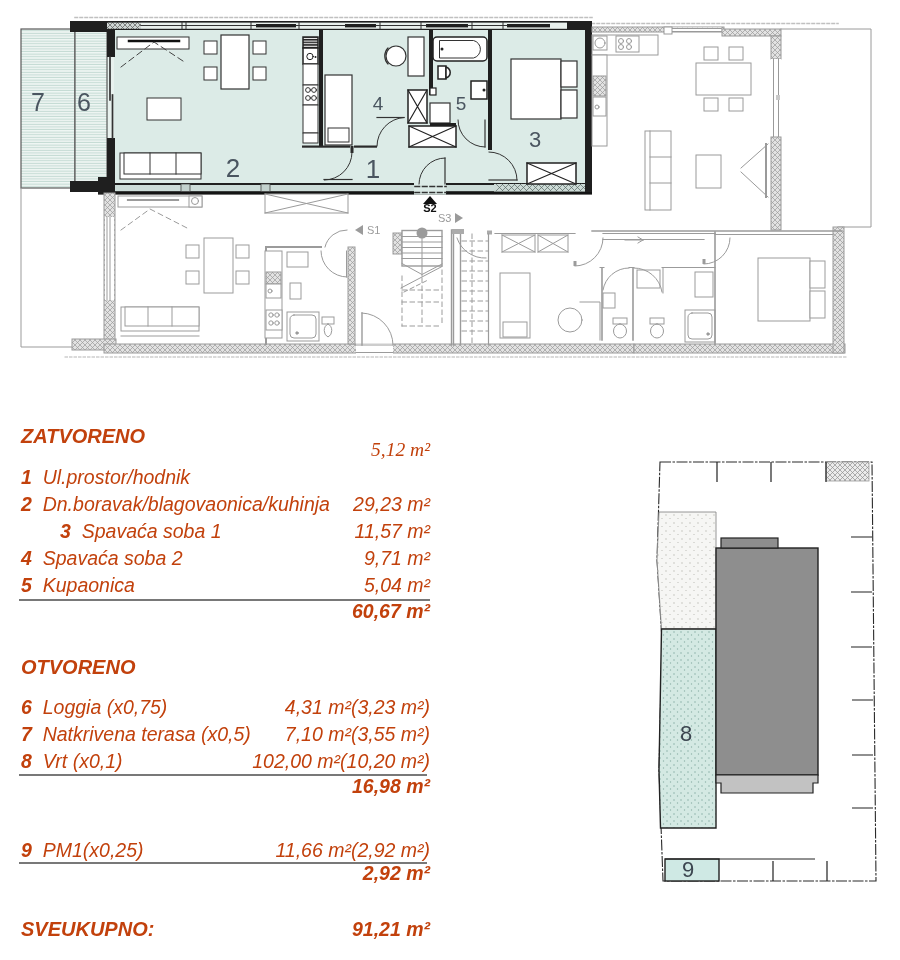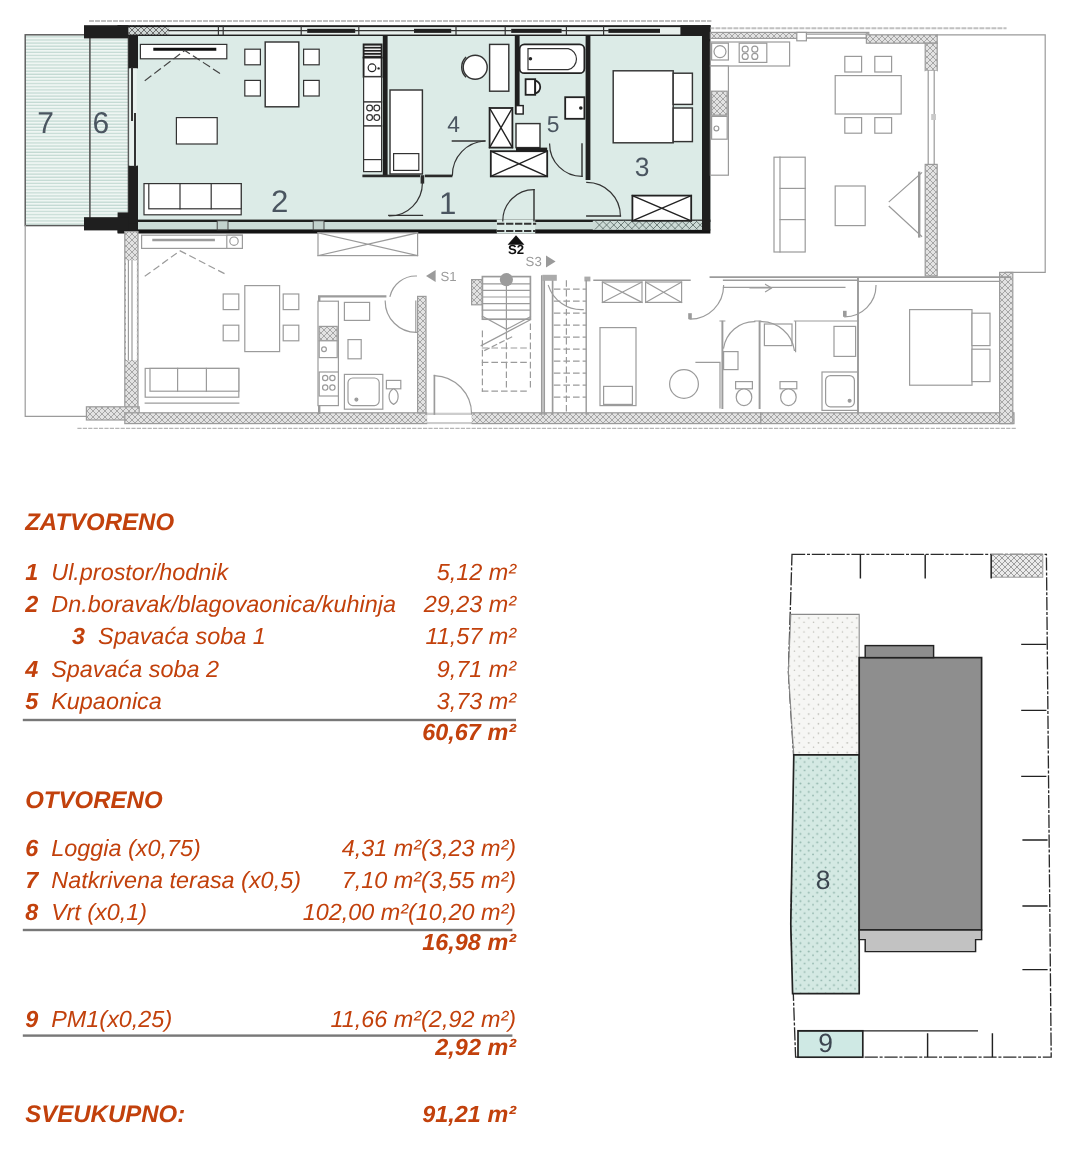--- a/index.html
+++ b/index.html
@@ -532,29 +532,29 @@
 </g>
 </g>
 </svg>
 
 <div id="tables">
 
 <div class="tbl hd" style="left:21px;top:423px;">ZATVORENO</div>
 
 <div class="tbl" style="left:0;top:0;">
 <div class="row" style="left:21px;top:464px;"><span class="num">1</span>&nbsp; Ul.prostor/hodnik</div>
-<div class="rt" style="left:280px;top:464px;width:150px;">5,12 m²</div>
+<div class="rt" style="left:280px;top:436px;width:150px;font-family:Liberation Serif, serif;">5,12 m²</div>
 <div class="row" style="left:21px;top:491px;"><span class="num">2</span>&nbsp; Dn.boravak/blagovaonica/kuhinja</div>
 <div class="rt" style="left:280px;top:491px;width:150px;">29,23 m²</div>
 <div class="row" style="left:21px;top:518px;margin-left:39px;"><span class="num">3</span>&nbsp; Spavaća soba 1</div>
 <div class="rt" style="left:280px;top:518px;width:150px;">11,57 m²</div>
 <div class="row" style="left:21px;top:545px;"><span class="num">4</span>&nbsp; Spavaća soba 2</div>
 <div class="rt" style="left:280px;top:545px;width:150px;">9,71 m²</div>
 <div class="row" style="left:21px;top:572px;"><span class="num">5</span>&nbsp; Kupaonica</div>
-<div class="rt" style="left:280px;top:572px;width:150px;">3,73 m²</div>
+<div class="rt" style="left:280px;top:572px;width:150px;">5,04 m²</div>
 
 <div style="position:absolute;left:19px;top:599px;width:411px;border-top:2px solid #787878;"></div>
 
 <div class="rt b" style="left:280px;top:598px;width:150px;">60,67 m²</div>
 
 <div class="hd" style="position:absolute;left:21px;top:654px;">OTVORENO</div>
 
 <div class="row" style="left:21px;top:694px;"><span class="num">6</span>&nbsp; Loggia (x0,75)</div>
 <div class="rt" style="left:230px;top:694px;width:200px;">4,31 m²(3,23 m²)</div>
 <div class="row" style="left:21px;top:721px;"><span class="num">7</span>&nbsp; Natkrivena terasa (x0,5)</div>

